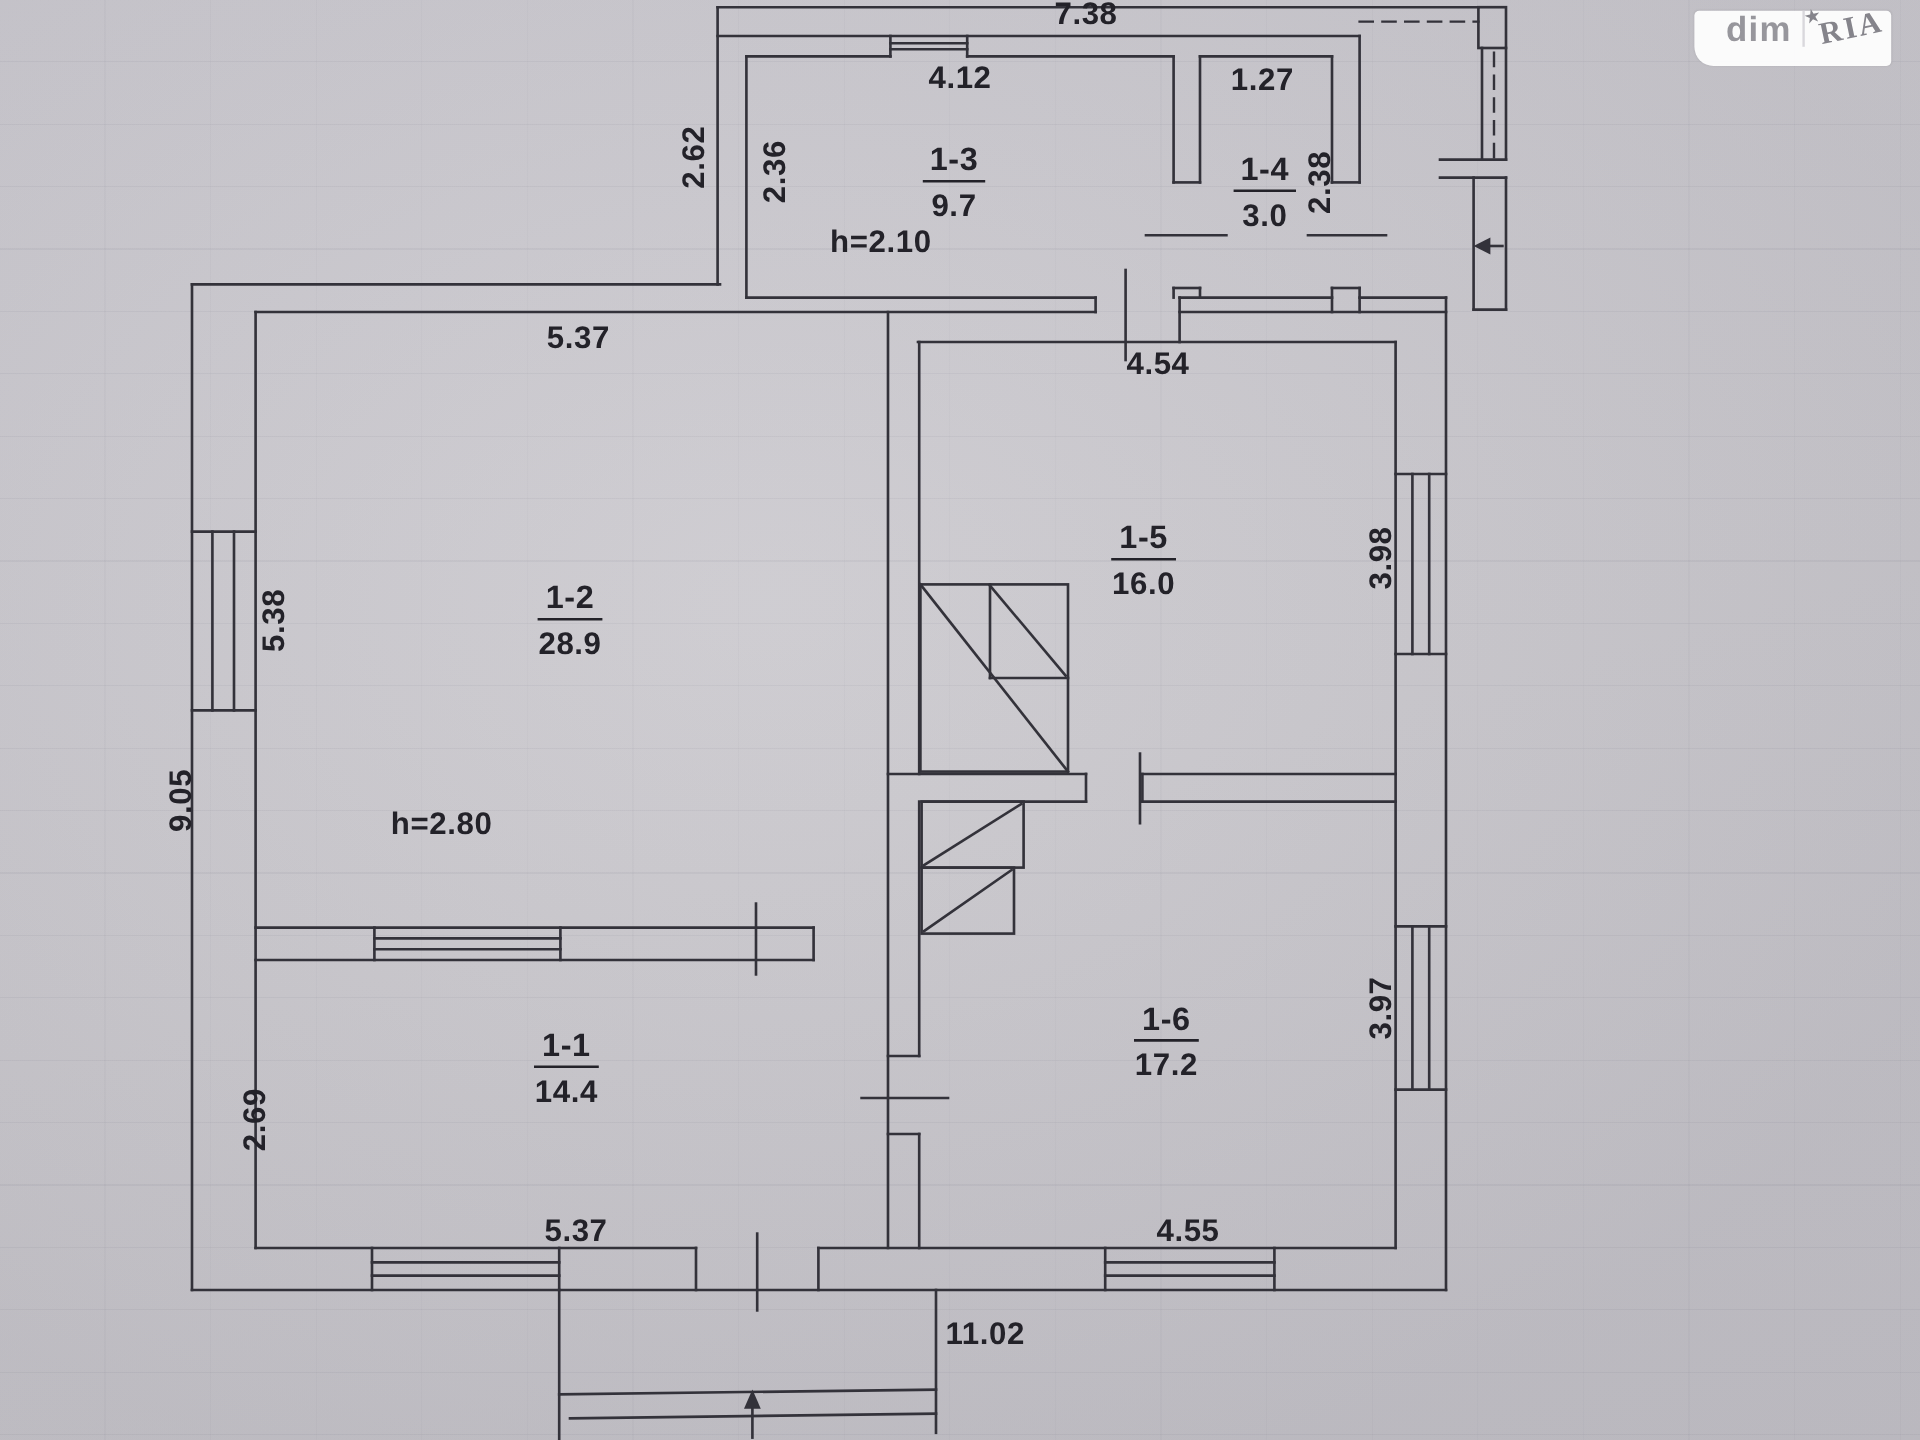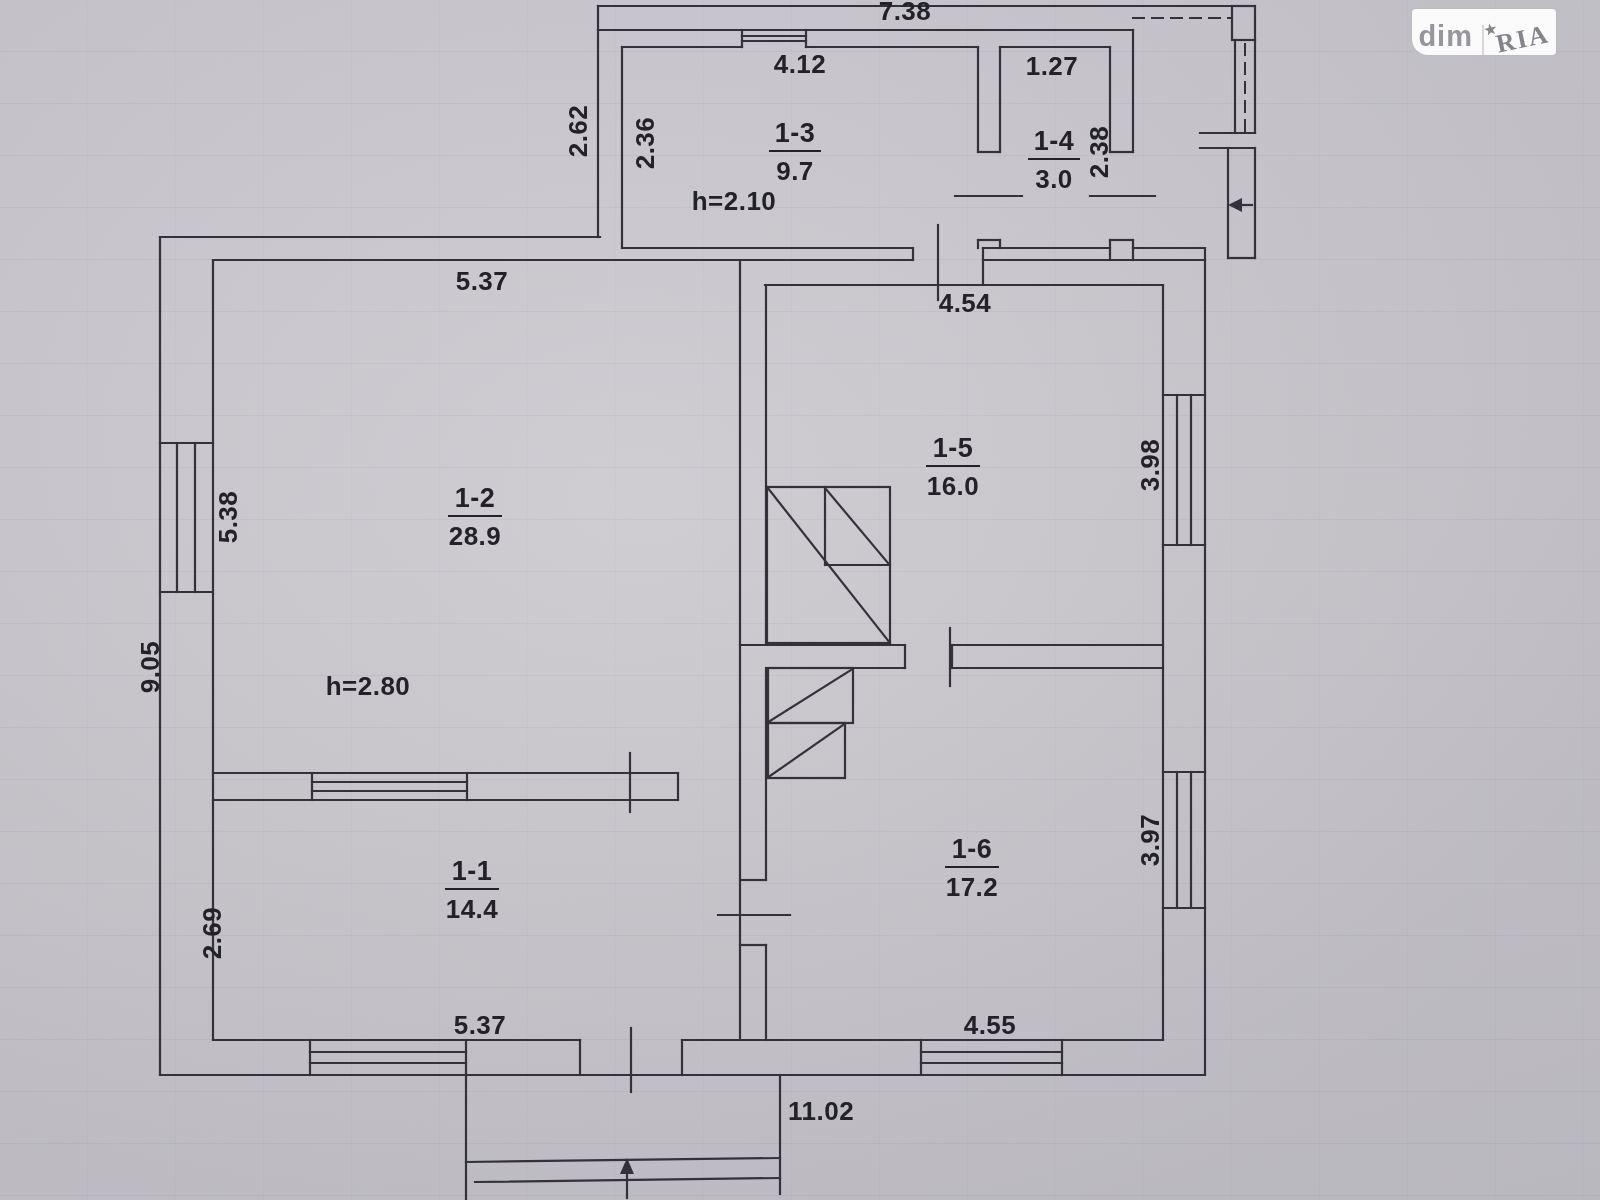--- a/index.html
+++ b/index.html
@@ -17,22 +17,23 @@
   .dashmid{stroke-dasharray:11 8;stroke-width:2;}
   text{stroke:none;}
   .dim{font-family:"Liberation Sans",sans-serif;font-weight:bold;font-size:26px;fill:#232229;letter-spacing:0.5px;}
   .rid{font-size:27px;}
   .ah{fill:#33323a;stroke:none;}
   
   .wm{
     position:absolute;left:1412px;top:9px;width:144px;height:46px;
     background:rgba(255,255,255,0.93);
     border-radius:4px 4px 4px 16px;
-    display:flex;align-items:flex-end;justify-content:center;
+    display:flex;align-items:flex-start;justify-content:center;
     box-shadow:0 0 2px rgba(0,0,0,0.08);
+    padding-left:20px;
   }
   .wm-dim{font-weight:bold;font-size:29px;color:#97969c;letter-spacing:1px;padding:0 9px 2px 6px;}
   .wm-sep{width:2px;height:30px;background:#d9d8dc;}
   .wm-ria-wrap{position:relative;padding:0 6px 0 12px;transform:rotate(-12deg);}
   .wm-ria{font-family:"Liberation Serif",serif;font-weight:bold;font-size:26px;color:#85848b;letter-spacing:2px;}
   .wm-star{position:absolute;left:2px;top:-11px;font-size:16px;color:#85848b;}
 </style>
 </head>
 <body>
 

